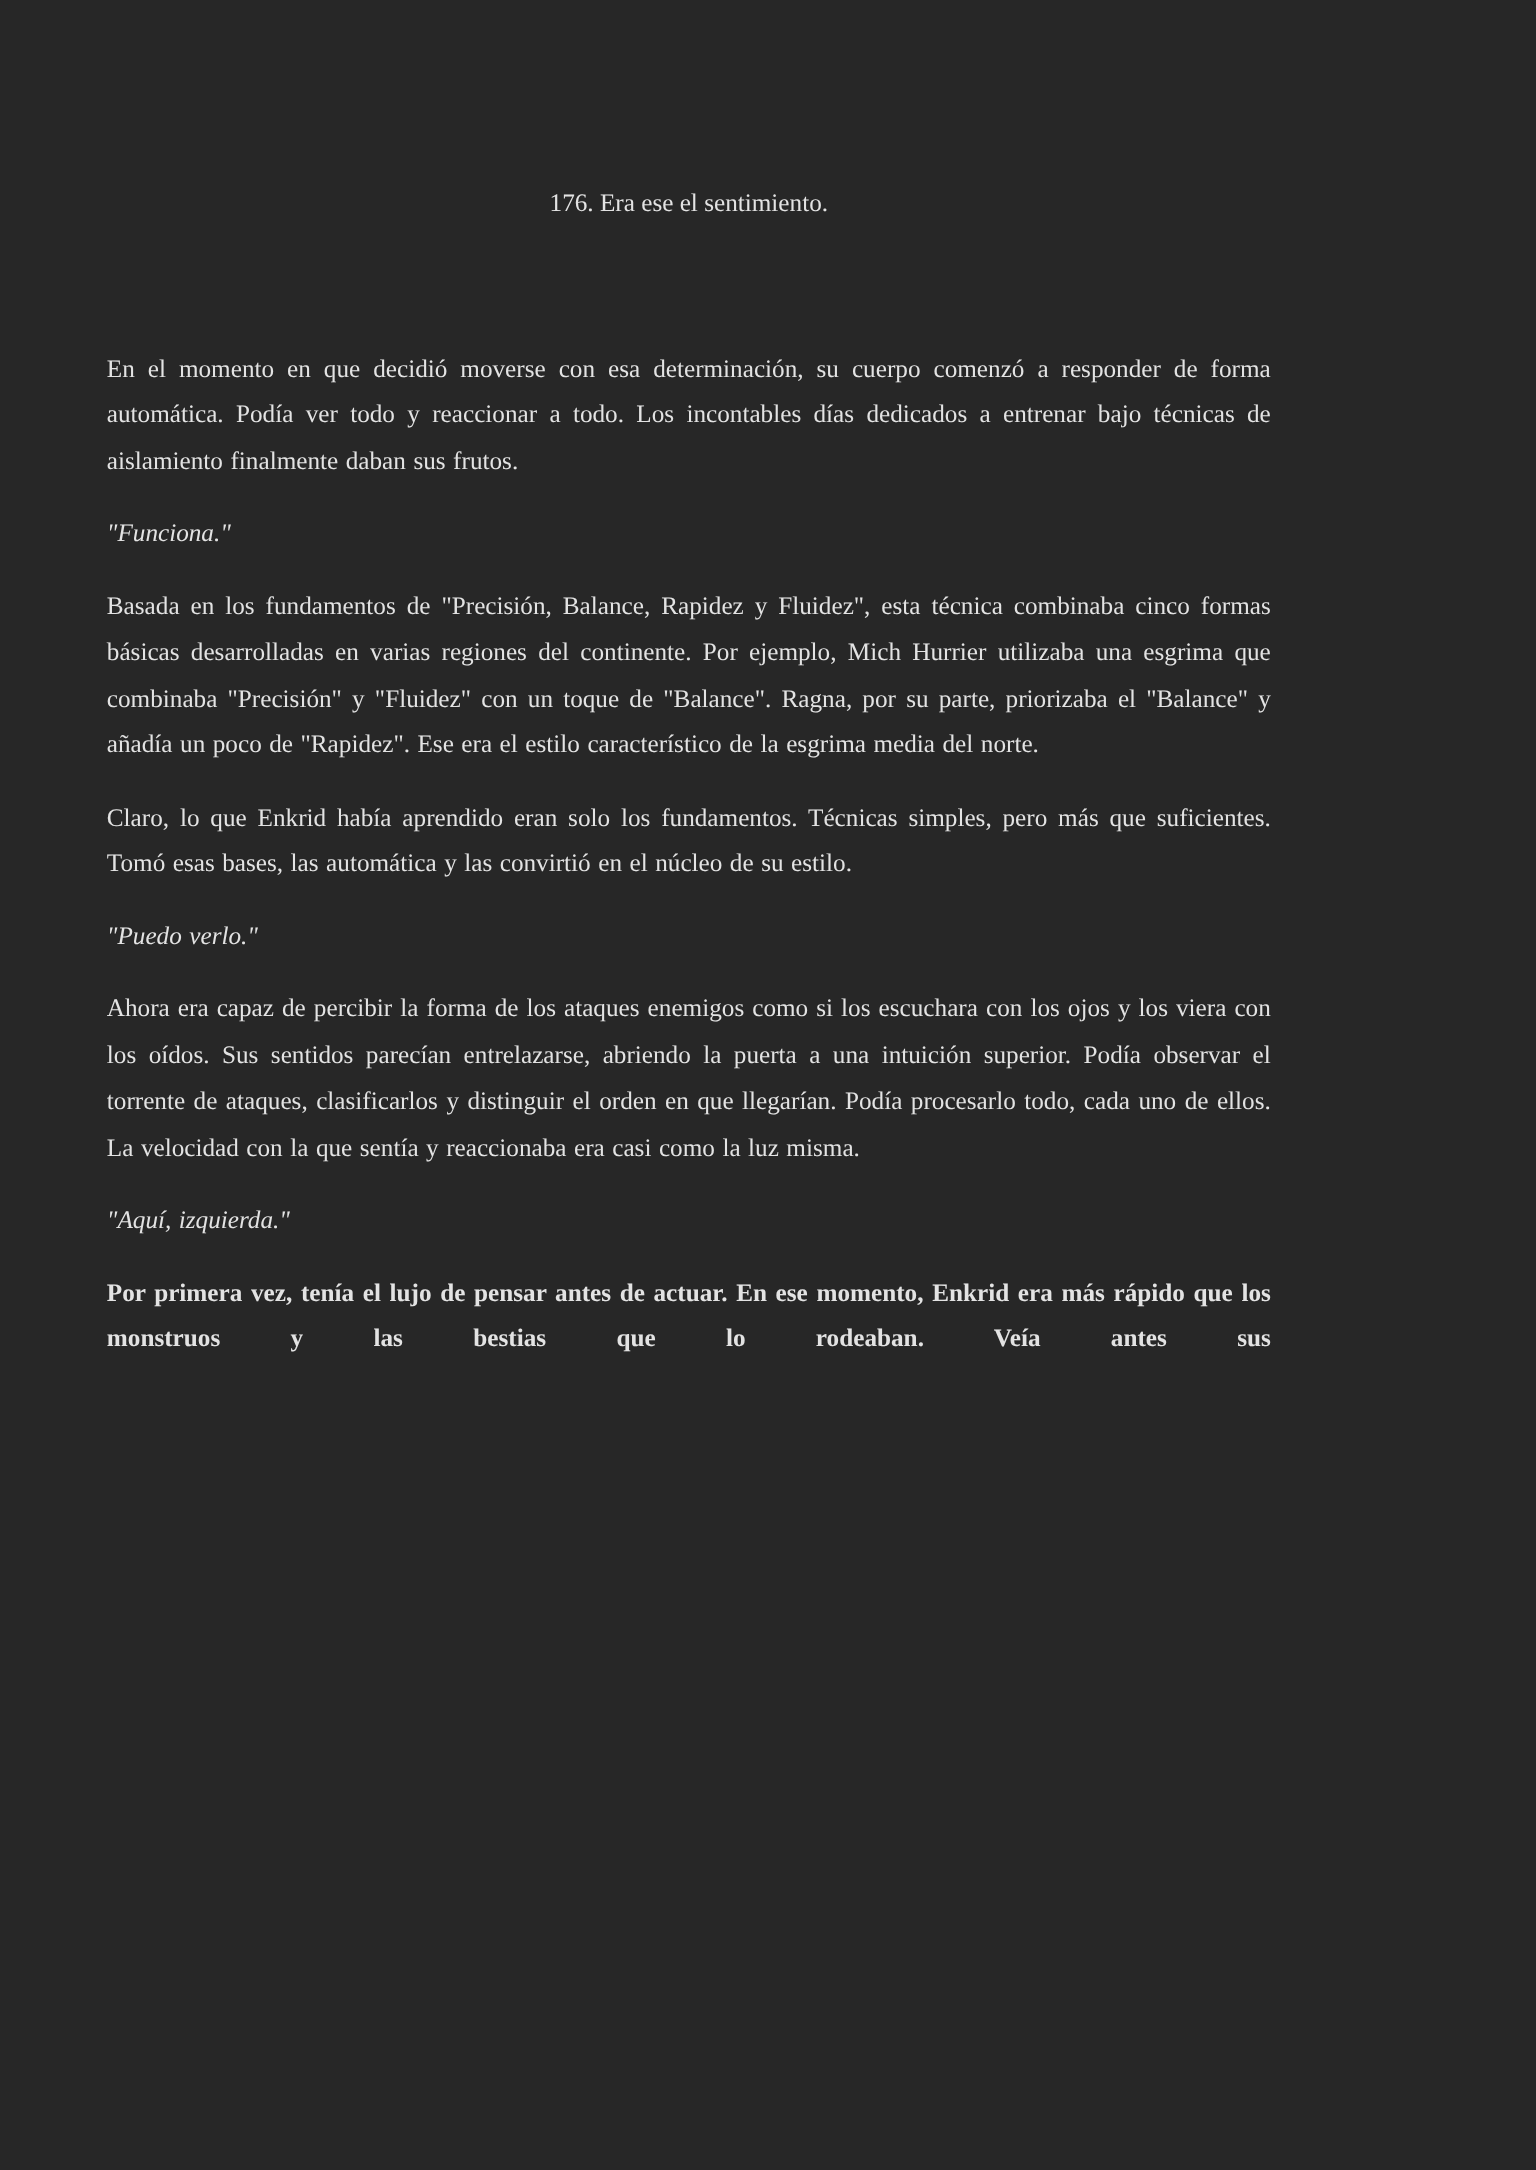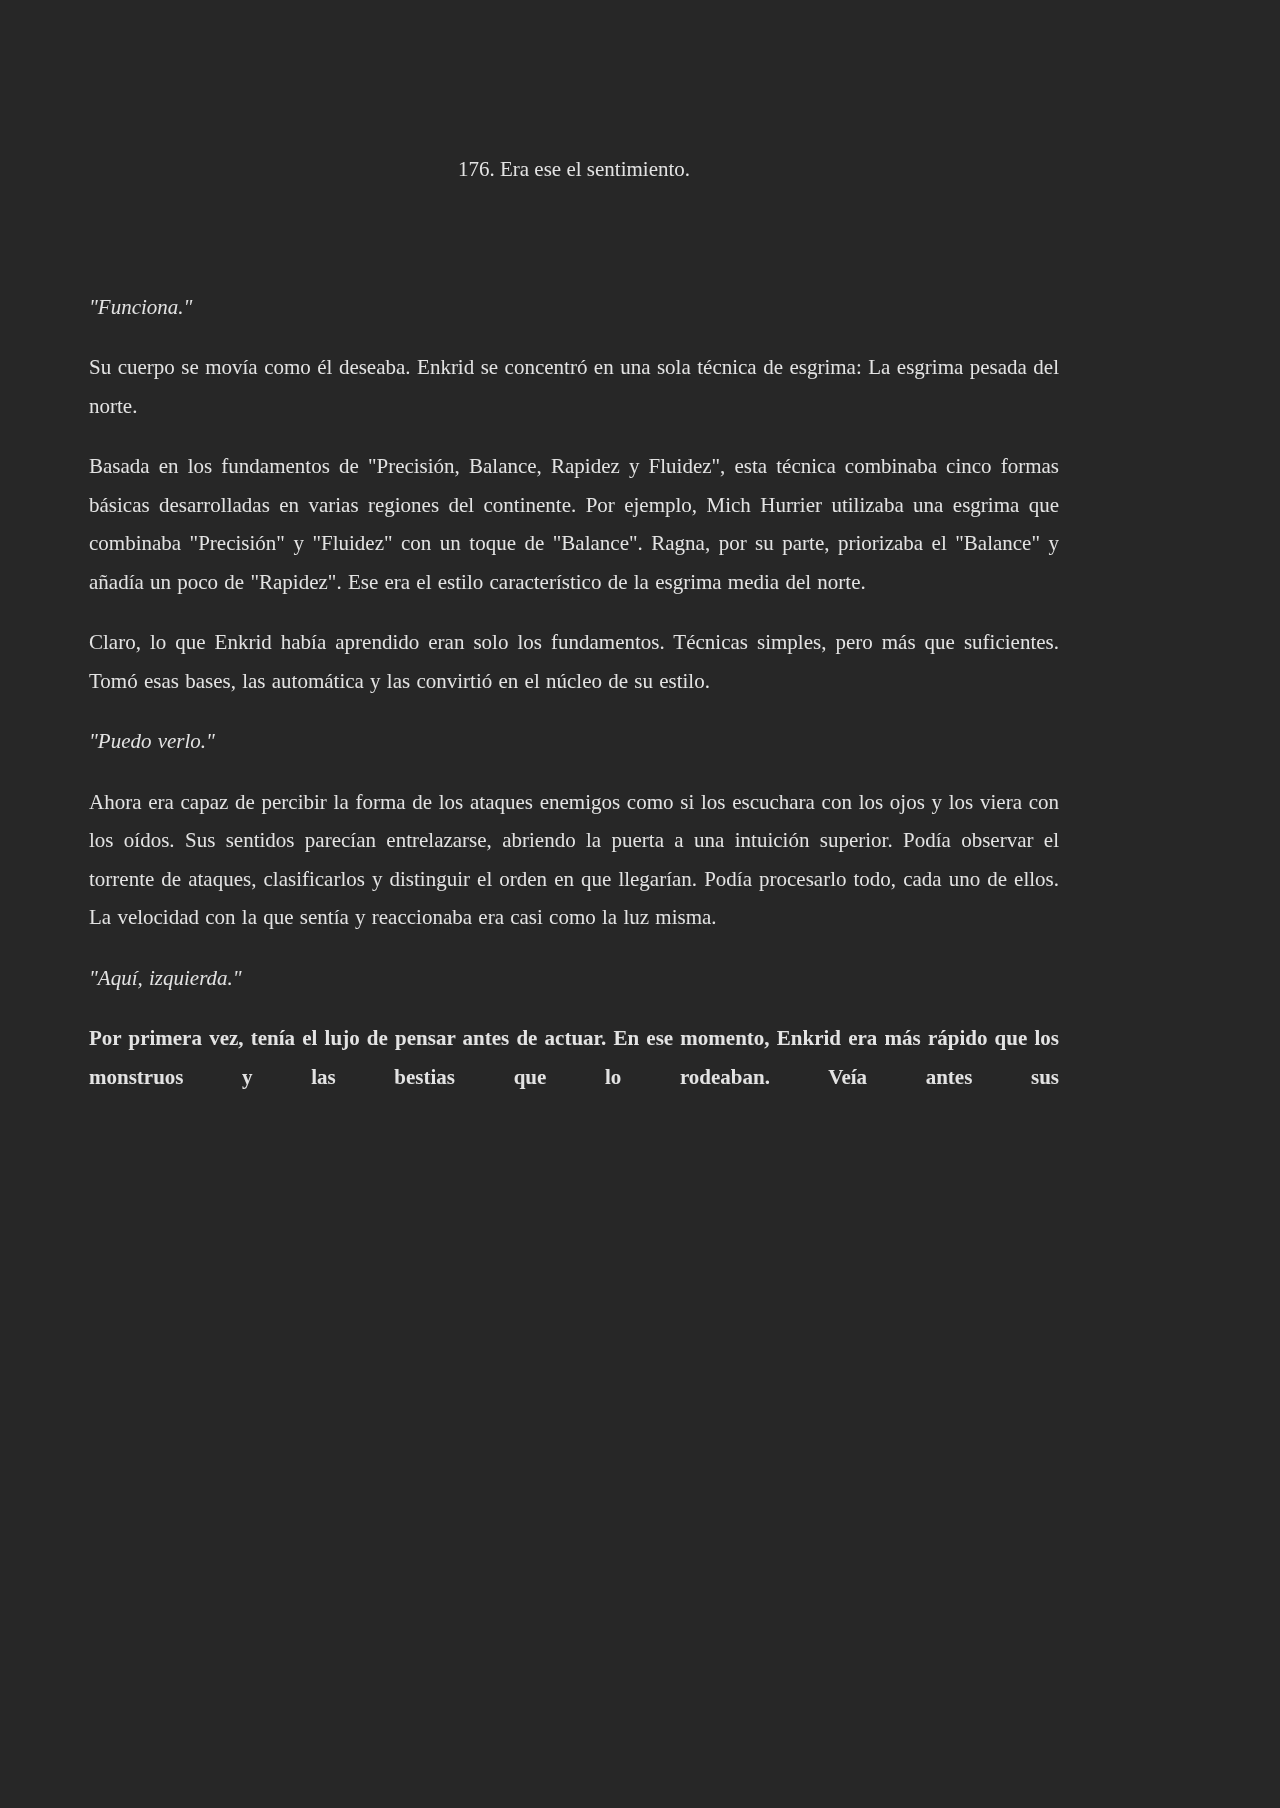--- a/index.html
+++ b/index.html
@@ -48,22 +48,22 @@
     font-weight: bold;
   }
 </style>
 </head>
 <body style="background: rgb(39, 39, 39);">
 
 <div class="reader-page">
   <div class="content" style="color: rgb(227, 227, 227);">
     <h1 class="chapter-title">176. Era ese el sentimiento.</h1>
     <div class="paragraphs">
+      <p>En el momento en que decidió moverse con esa determinación, su cuerpo comenzó a responder de forma automática. Podía ver todo y reaccionar a todo. Los incontables días dedicados a entrenar bajo técnicas de aislamiento finalmente daban sus frutos.</p>
       <p class="dialogue">"Funciona."</p>
-      <p>Su cuerpo se movía como él deseaba. Enkrid se concentró en una sola técnica de esgrima: La esgrima pesada del norte.</p>
       <p>Basada en los fundamentos de "Precisión, Balance, Rapidez y Fluidez", esta técnica combinaba cinco formas básicas desarrolladas en varias regiones del continente. Por ejemplo, Mich Hurrier utilizaba una esgrima que combinaba "Precisión" y "Fluidez" con un toque de "Balance". Ragna, por su parte, priorizaba el "Balance" y añadía un poco de "Rapidez". Ese era el estilo característico de la esgrima media del norte.</p>
       <p>Claro, lo que Enkrid había aprendido eran solo los fundamentos. Técnicas simples, pero más que suficientes. Tomó esas bases, las automática y las convirtió en el núcleo de su estilo.</p>
       <p class="dialogue">"Puedo verlo."</p>
       <p>Ahora era capaz de percibir la forma de los ataques enemigos como si los escuchara con los ojos y los viera con los oídos. Sus sentidos parecían entrelazarse, abriendo la puerta a una intuición superior. Podía observar el torrente de ataques, clasificarlos y distinguir el orden en que llegarían. Podía procesarlo todo, cada uno de ellos. La velocidad con la que sentía y reaccionaba era casi como la luz misma.</p>
       <p class="dialogue">"Aquí, izquierda."</p>
       <p class="cut-off">Por primera vez, tenía el lujo de pensar antes de actuar. En ese momento, Enkrid era más rápido que los monstruos y las bestias que lo rodeaban. Veía antes sus</p>
     </div>
   </div>
 </div>
 

